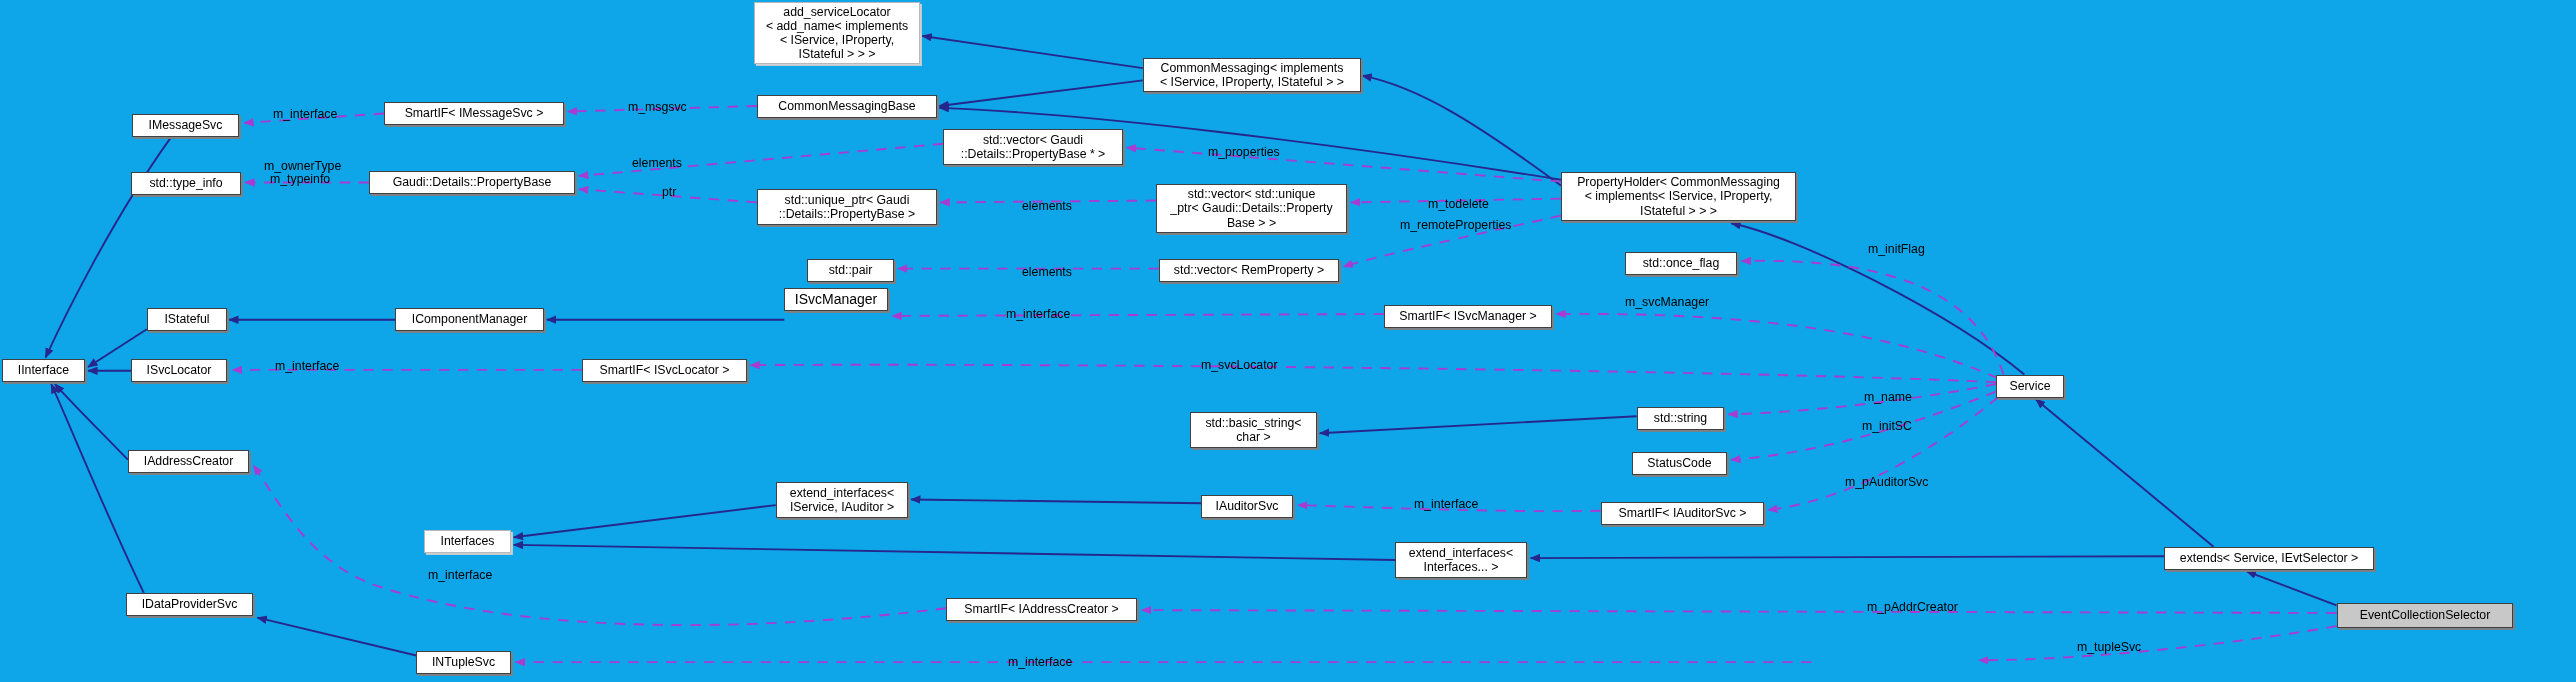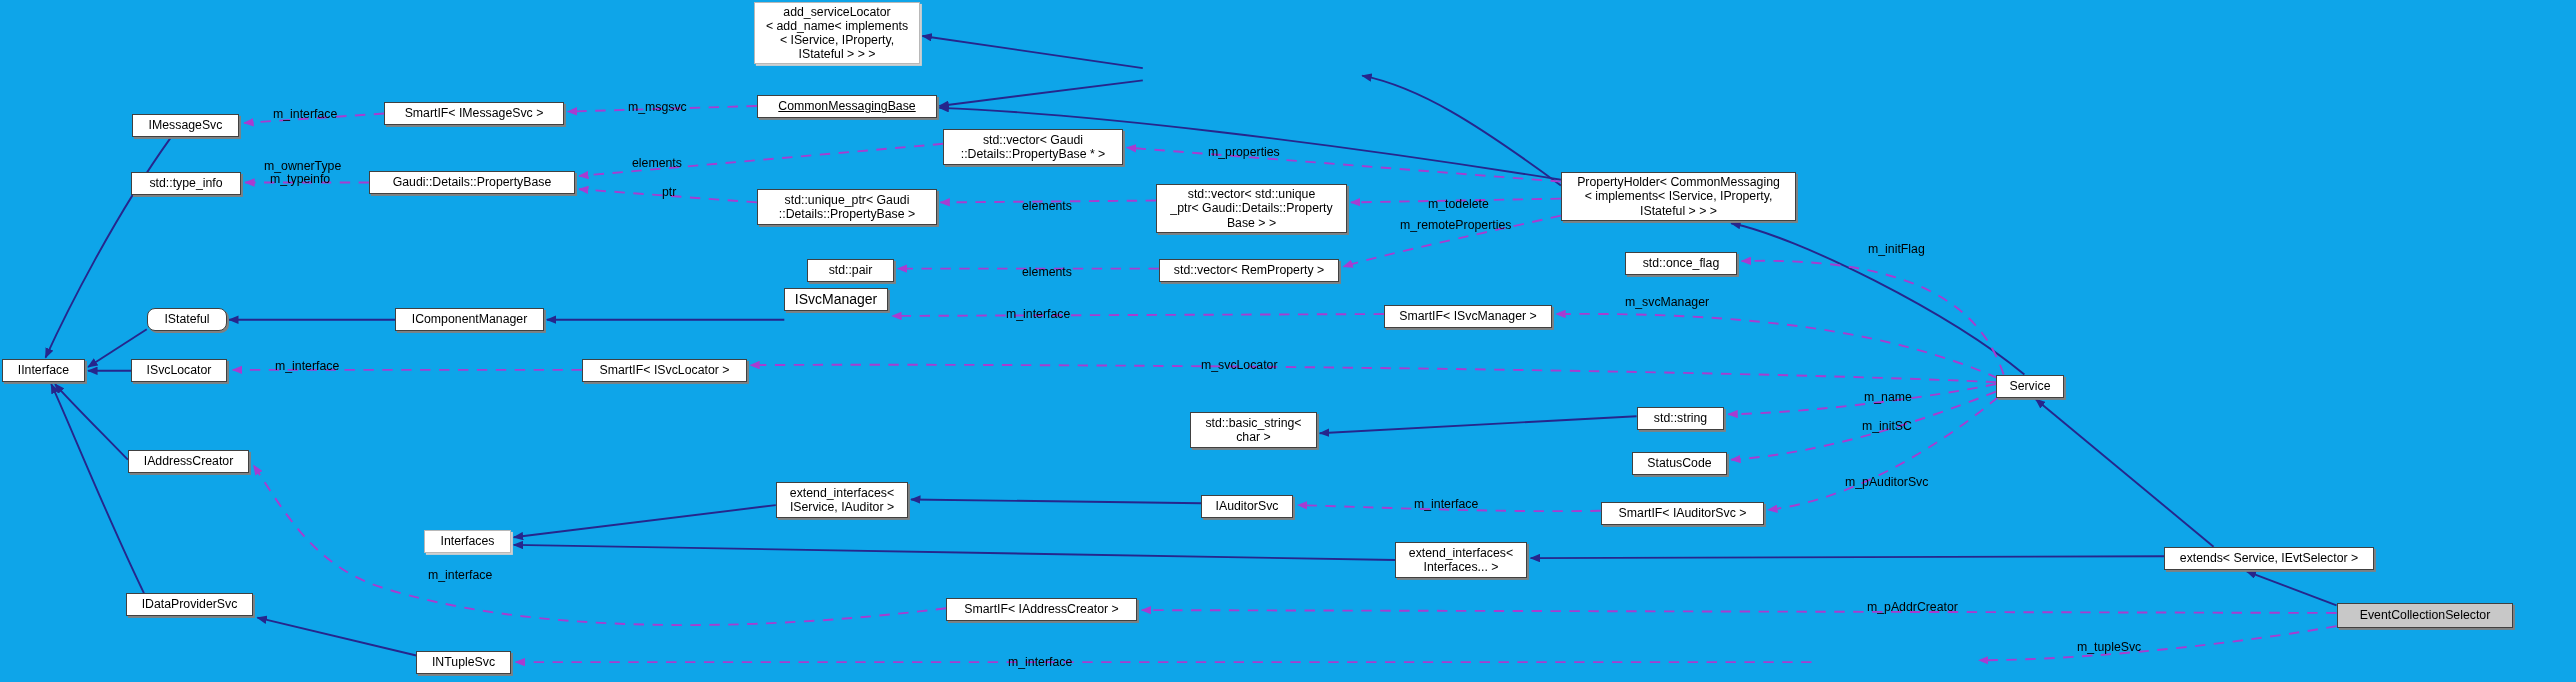--- a/index.html
+++ b/index.html
@@ -137,39 +137,41 @@
       <path d="M 2470,662 C 2330,686 2180,698 2092,698"></path>
 
       <path d="M 1915,700 L 545,700"></path>
     </g>
   </svg>
 
 <div class="node light" style="left: 754px; top: 1.9px; width: 166px; height: 62px; font-size: 12.3px;">add_serviceLocator
 &lt; add_name&lt; implements
 &lt; IService, IProperty,
     IStateful &gt; &gt; &gt;</div>
+    <div class="node shadow" style="left: 1143px; top: 58px; width: 218px; height: 34px; font-size: 12.3px;">CommonMessaging&lt; implements
+&lt; IService, IProperty, IStateful &gt; &gt;</div>
     <div class="node shadow" style="left: 132px; top: 114px; width: 107px; height: 23px; font-size: 12.3px;">IMessageSvc</div>
     <div class="node shadow" style="left: 384px; top: 102px; width: 180px; height: 23px; font-size: 12.3px;">SmartIF&lt; IMessageSvc &gt;</div>
-    <div class="node shadow" style="left: 757px; top: 95px; width: 180px; height: 23px; font-size: 12.3px; text-decoration: underline;">CommonMessagingBase</div>
+    <div class="node shadow" style="left: 757px; top: 95px; width: 180px; height: 23px; font-size: 12.3px;">CommonMessagingBase</div>
     <div class="node shadow" style="left: 131px; top: 172px; width: 110px; height: 23px; font-size: 12.3px;">std::type_info</div>
     <div class="node shadow" style="left: 369px; top: 171px; width: 206px; height: 23px; font-size: 12.3px;">Gaudi::Details::PropertyBase</div>
     <div class="node shadow" style="left: 943px; top: 129px; width: 180px; height: 36px; font-size: 12.3px;">std::vector&lt; Gaudi
 ::Details::PropertyBase * &gt;</div>
     <div class="node shadow" style="left: 757px; top: 189px; width: 180px; height: 36px; font-size: 12.3px;">std::unique_ptr&lt; Gaudi
 ::Details::PropertyBase &gt;</div>
     <div class="node shadow" style="left: 1156px; top: 184px; width: 191px; height: 49px; font-size: 12.3px;">std::vector&lt; std::unique
 _ptr&lt; Gaudi::Details::Property
 Base &gt; &gt;</div>
     <div class="node shadow" style="left: 807px; top: 259px; width: 87px; height: 23px; font-size: 12.3px;">std::pair</div>
     <div class="node shadow" style="left: 1159px; top: 259px; width: 180px; height: 23px; font-size: 12.3px;">std::vector&lt; RemProperty &gt;</div>
     <div class="node shadow" style="left: 1561px; top: 172px; width: 235px; height: 49px; font-size: 12.3px;">PropertyHolder&lt; CommonMessaging
 &lt; implements&lt; IService, IProperty,
 IStateful &gt; &gt; &gt;</div>
     <div class="node shadow" style="left: 1625px; top: 252px; width: 112px; height: 23px; font-size: 12.3px;">std::once_flag</div>
-    <div class="node shadow" style="left: 147px; top: 308px; width: 80px; height: 23px; font-size: 12.3px; border-radius: 8px;">IStateful</div>
+    <div class="node shadow" style="left: 147px; top: 308px; width: 80px; height: 23px; font-size: 12.3px;">IStateful</div>
     <div class="node shadow" style="left: 395px; top: 308px; width: 149px; height: 23px; font-size: 12.3px;">IComponentManager</div>
     <div class="node shadow" style="left: 784px; top: 288px; width: 104px; height: 23px; font-size: 14px;">ISvcManager</div>
     <div class="node shadow" style="left: 1384px; top: 305px; width: 168px; height: 23px; font-size: 12.3px;">SmartIF&lt; ISvcManager &gt;</div>
     <div class="node shadow" style="left: 1.9px; top: 359px; width: 83px; height: 23px; font-size: 12.3px;">IInterface</div>
     <div class="node shadow" style="left: 131px; top: 359px; width: 96px; height: 23px; font-size: 12.3px;">ISvcLocator</div>
     <div class="node shadow" style="left: 582px; top: 359px; width: 165px; height: 23px; font-size: 12.3px;">SmartIF&lt; ISvcLocator &gt;</div>
     <div class="node shadow" style="left: 1996px; top: 375px; width: 68px; height: 23px; font-size: 12.3px;">Service</div>
     <div class="node shadow" style="left: 1190px; top: 412px; width: 127px; height: 36px; font-size: 12.3px;">std::basic_string&lt;
 char &gt;</div>
     <div class="node shadow" style="left: 1637px; top: 407px; width: 87px; height: 23px; font-size: 12.3px;">std::string</div>

